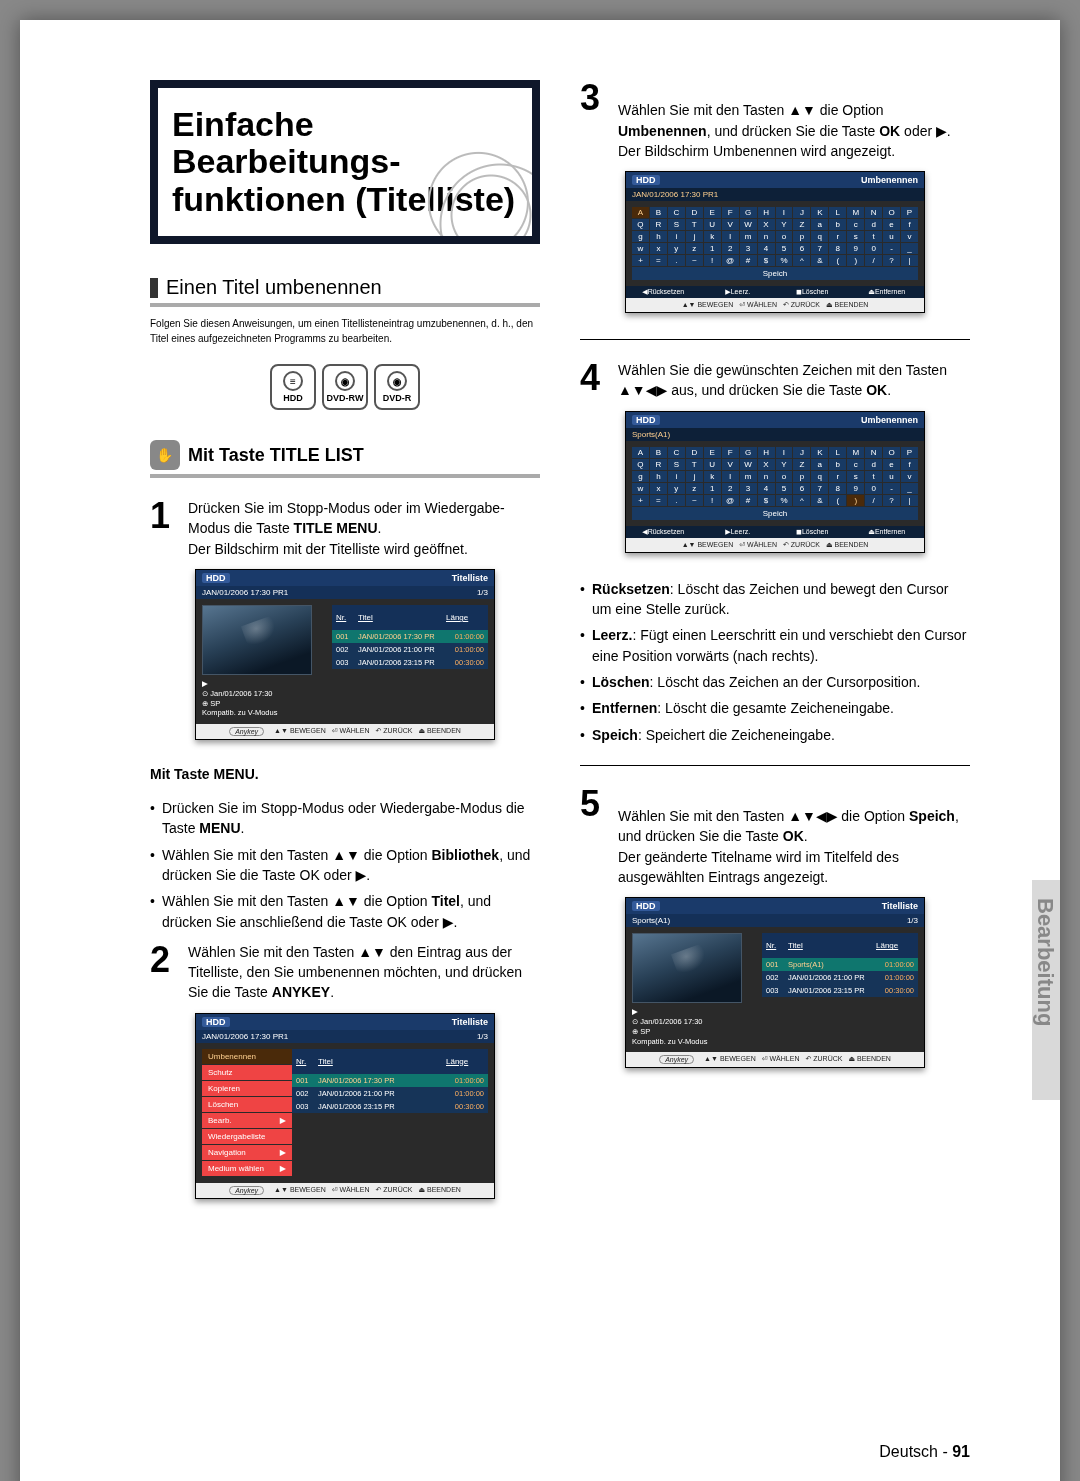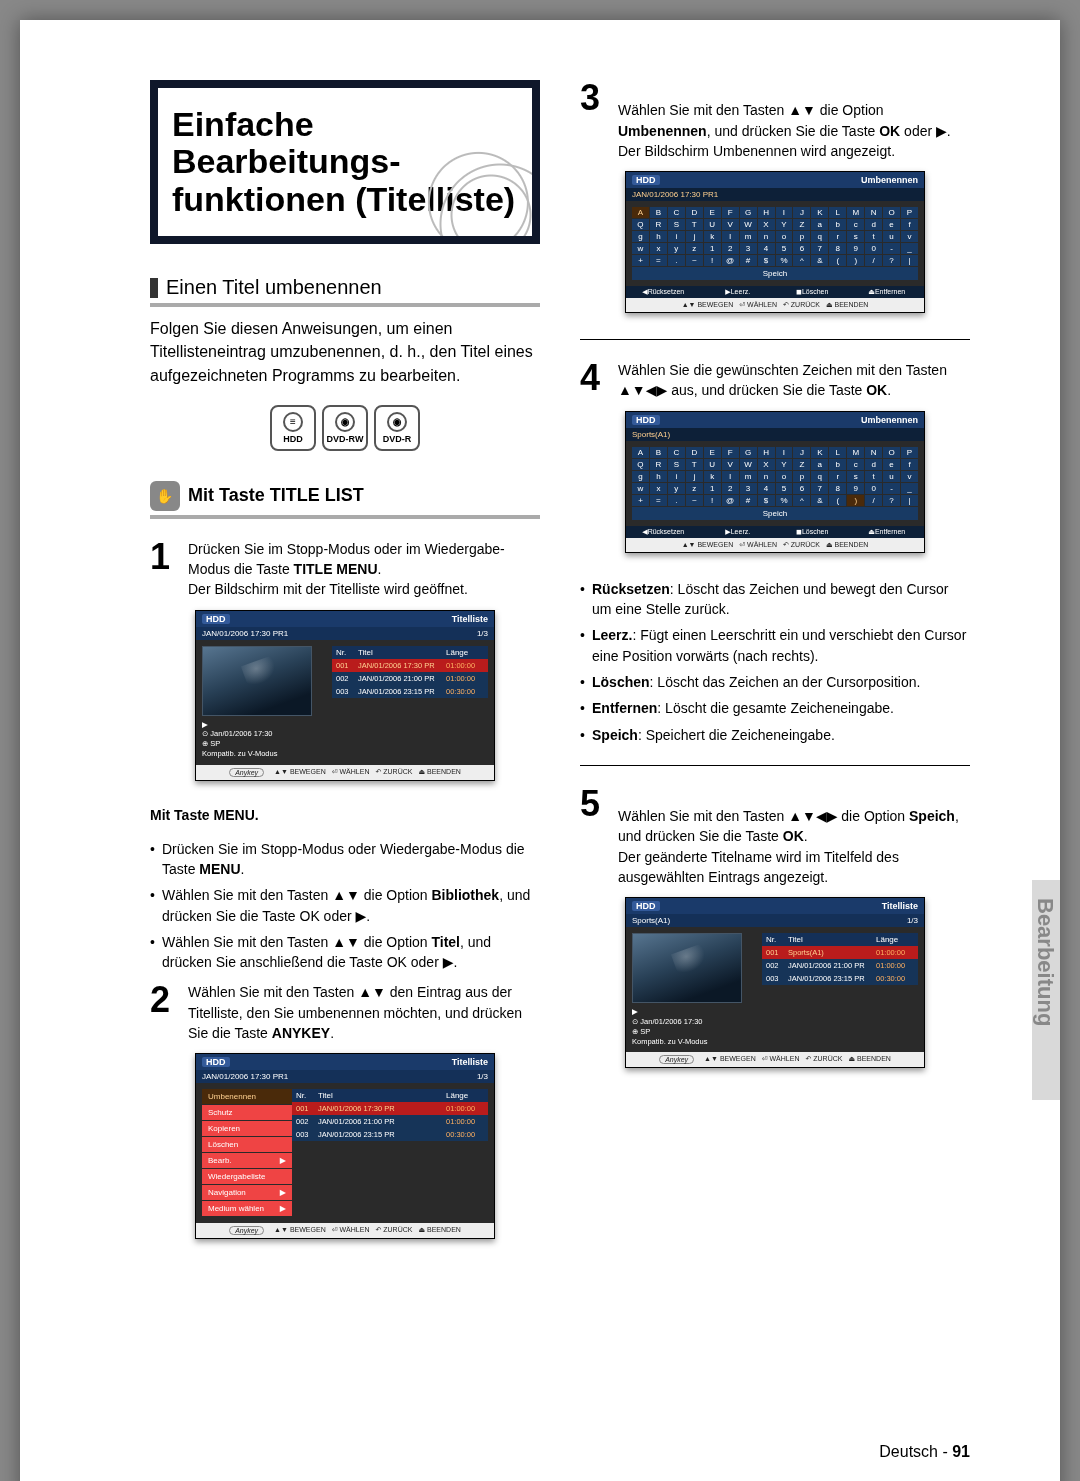--- a/index.html
+++ b/index.html
@@ -59,21 +59,21 @@
       radial-gradient(circle at 55% 55%, transparent 38px, #bbb 39px, #bbb 40px, transparent 41px);
   }
   .section-heading {
     display: flex; align-items: center;
     border-bottom: 4px solid #aaa;
     padding-bottom: 4px;
     margin-bottom: 10px;
   }
   .vbar { width: 8px; height: 20px; background: #333; margin-right: 8px; }
   .section-heading h2 { font-size: 20px; font-weight: normal; }
-  p.body, li.body { font-size: 16px; line-height: 1.45; }
+  p.body, li.body { font-size: 10px; line-height: 1.45; }
   .disc-badges { display:flex; justify-content:center; gap:6px; margin:18px 0 30px; }
   .disc-badge {
     width:46px; height:46px; border:2px solid #555; border-radius:8px;
     display:flex; flex-direction:column; align-items:center; justify-content:center;
     font-size:9px; font-weight:bold;
     background:#fff;
   }
   .disc-badge .d-icon {
     width:20px;height:20px;border:2px solid #555;border-radius:50%;
     display:flex;align-items:center;justify-content:center;font-size:10px;margin-bottom:2px;
@@ -112,26 +112,26 @@
   .osd-preview::after{
     content:""; position:absolute; left:38%; top:20%; width:34px;height:24px;
     background: radial-gradient(ellipse at 40% 30%, #fff6, transparent 65%);
     transform: rotate(-20deg);
     opacity: .7;
   }
   .osd-row { display:flex; gap:0; }
   .osd-left { width:130px; }
   .osd-right { flex:1; }
   .osd-th { display:flex; background:#143058; font-size:8px;}
-  .osd-th span { padding:2px 4px; }
+  .osd-th span { padding:8px 4px;text-decoration:underline; }
   .osd-th .c1{width:22px;} .osd-th .c2{flex:1;} .osd-th .c3{width:46px;text-align:left;}
   .osd-tr { display:flex; background:#163458; font-size:7.5px;}
-  .osd-tr.hl{ background:#b91c1c; color:#ffd090;}
+  .osd-tr.hl{ background:#0f766e; color:#ffd090;}
   .osd-tr span { padding:2px 4px; }
-  .osd-tr .c1{width:22px;} .osd-tr .c2{flex:1;} .osd-tr .c3{width:46px;text-align:left;color:#ffb060;}
+  .osd-tr .c1{width:22px;} .osd-tr .c2{flex:1;} .osd-tr .c3{width:46px;text-align:right;color:#ffb060;}
   .osd-meta { font-size:7.5px; line-height:1.3; margin-top:4px;}
   .osd-foot { background:#eee; color:#222; font-size:7px; padding:3px 4px; display:flex; gap:6px; justify-content:center;}
   .osd-foot span::before{content:"";}
   .osd-anykey{ display:inline-block; border:1px solid #888; border-radius:8px; padding:0 5px; font-style:italic; margin-right:4px;}
   .osd-menu { width:90px; }
   .osd-menu div{ background:#ef4444; padding:3px 6px; margin-bottom:1px; font-size:8px; display:flex; justify-content:space-between;}
   .osd-menu div.hl{ background:#4a2a0a; color:#ffd090;}
 
   .osd-keyrow{display:flex;gap:1px;margin-bottom:1px;}
   .osd-key{flex:1;background:#183a64;text-align:center;padding:1px 0;font-size:8px;}

